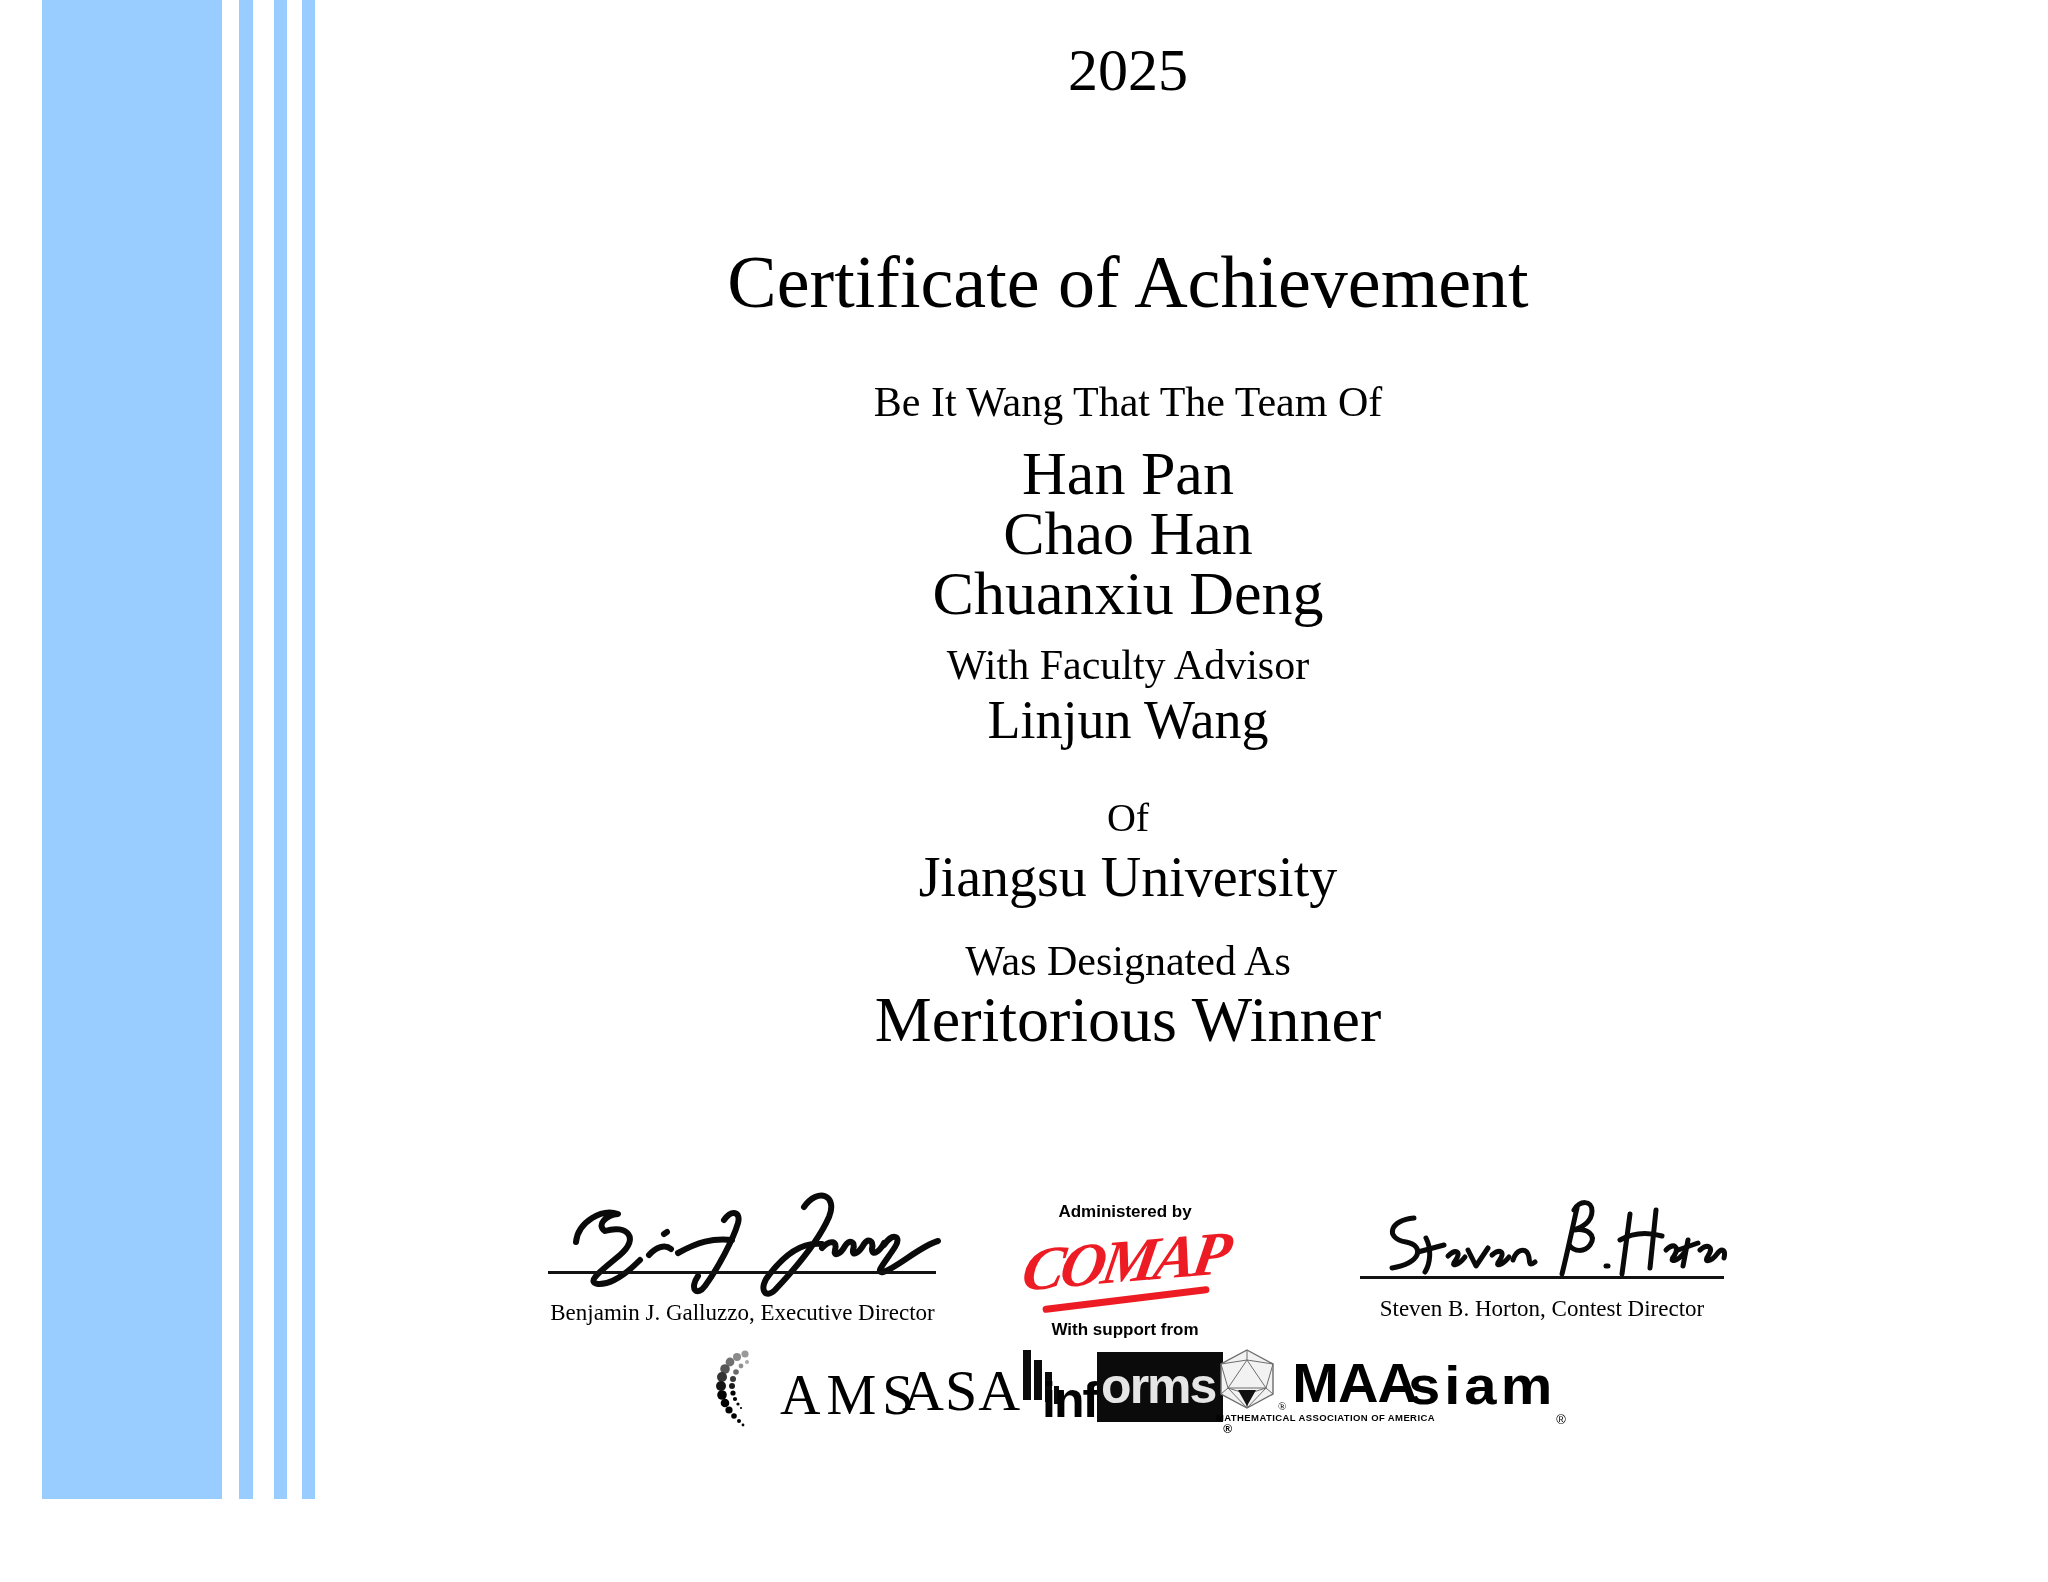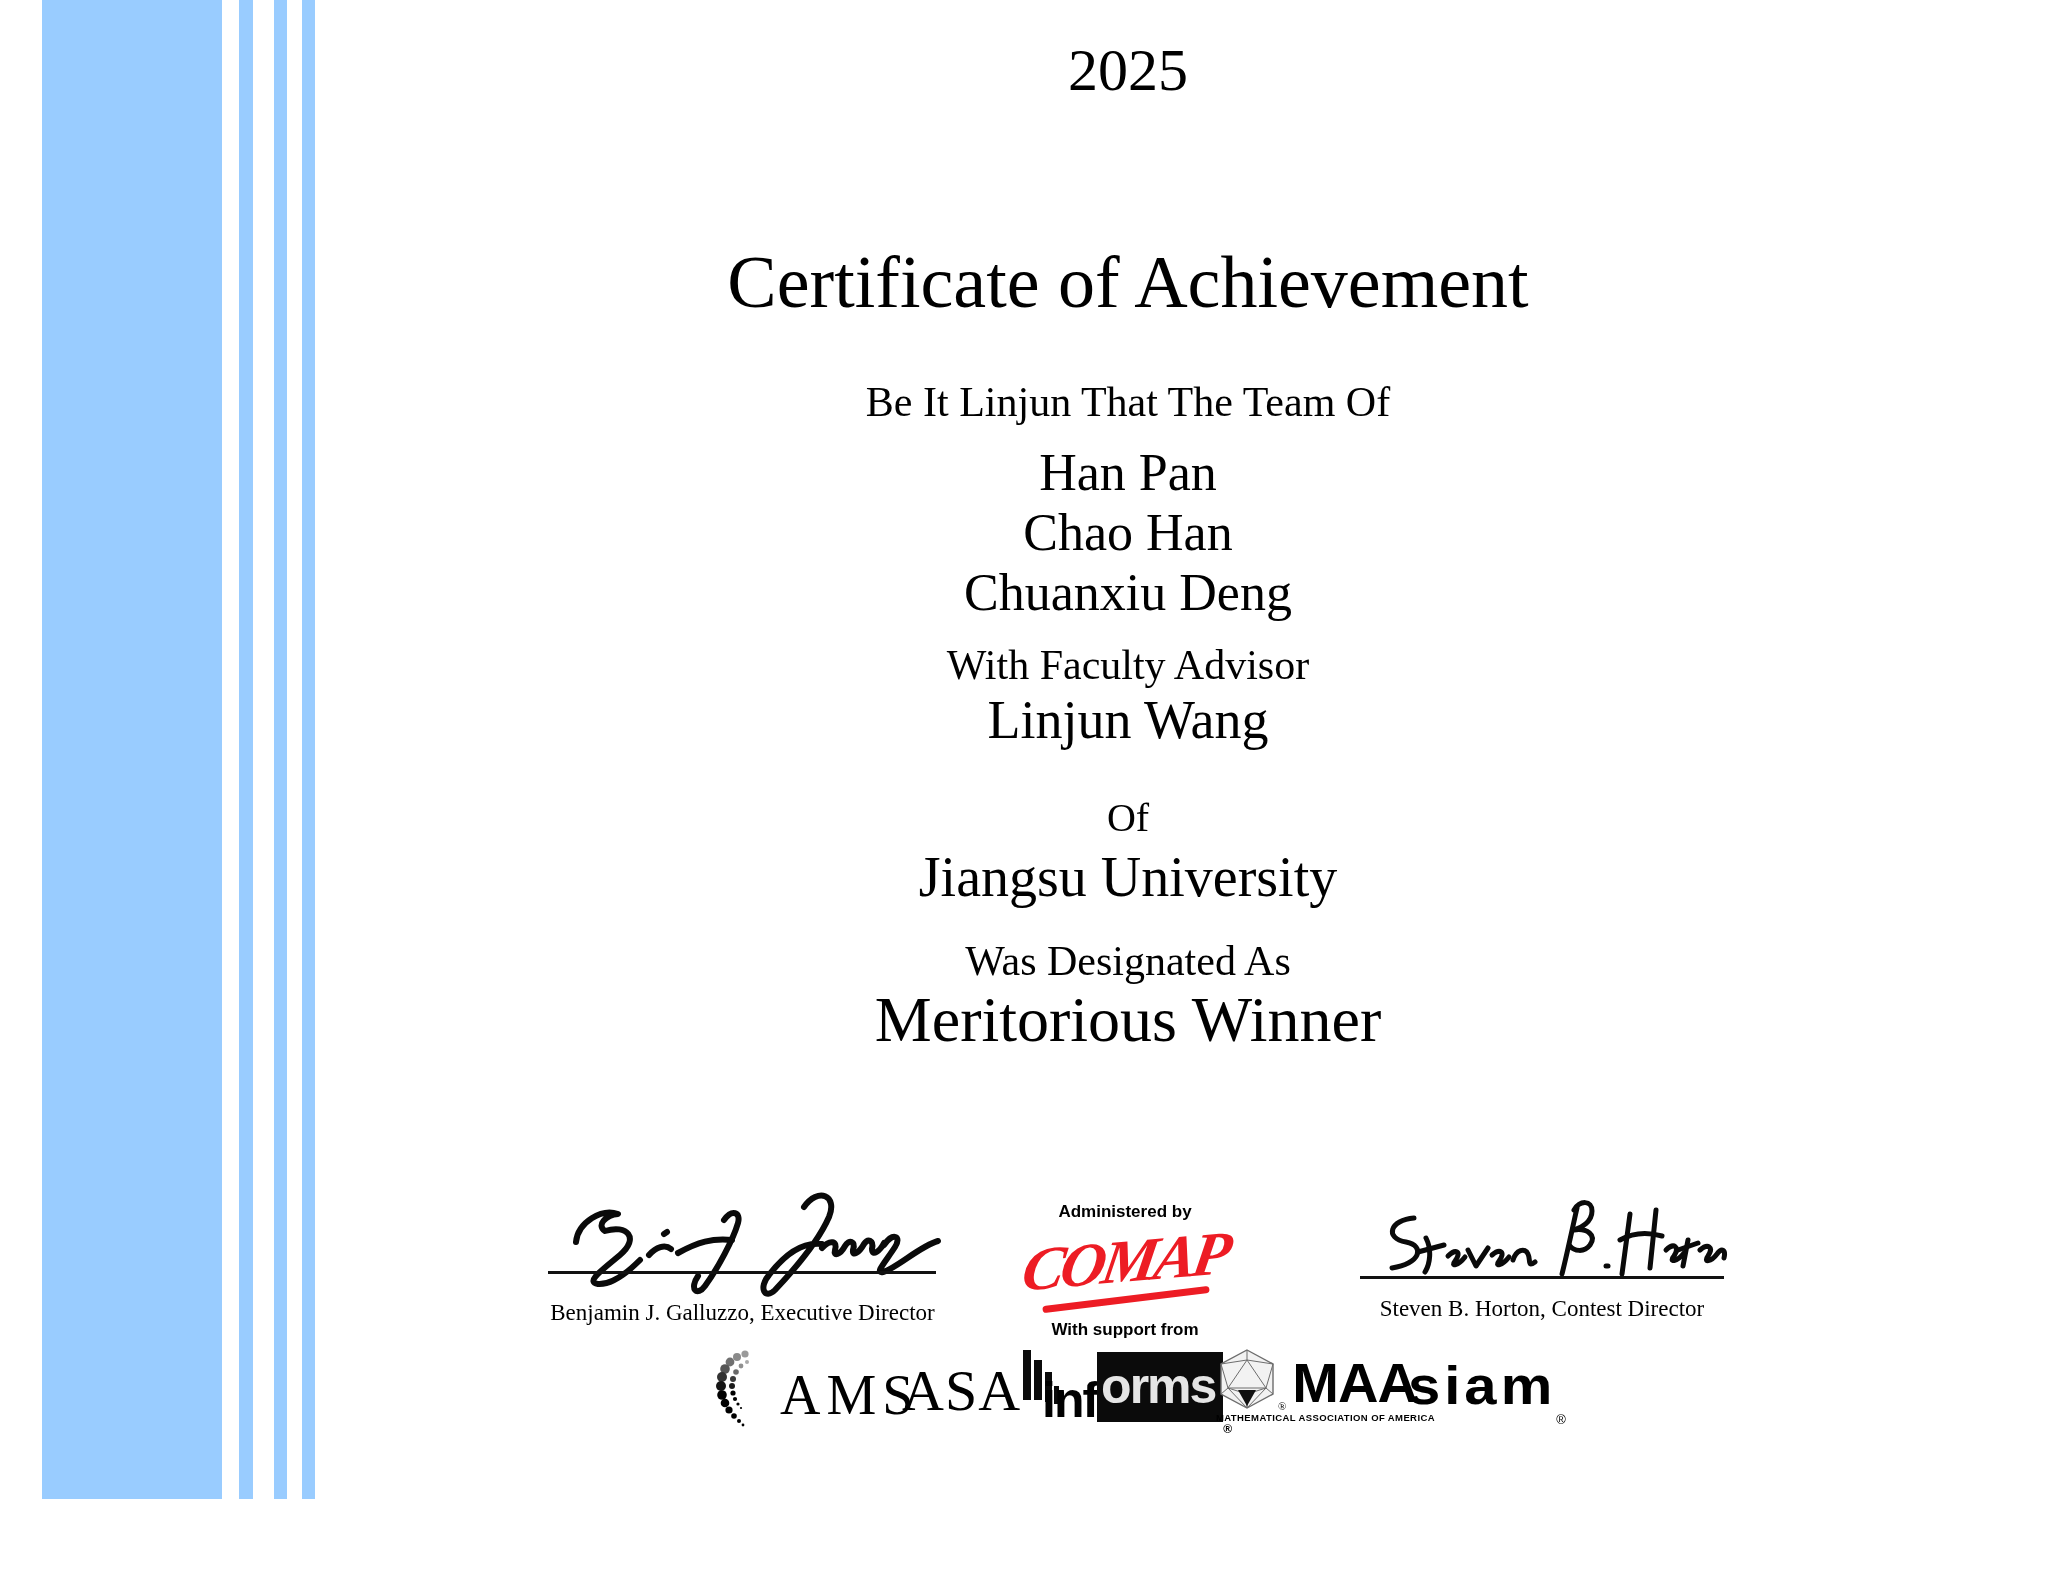--- a/index.html
+++ b/index.html
@@ -18,21 +18,21 @@
   .bar-s2{left:274px;width:13px;}
   .bar-s3{left:302px;width:13px;}
 
   
   .line{position:absolute;left:210px;width:1836px;text-align:center;white-space:nowrap;line-height:1.15;}
   .year{top:36px;font-size:60px;}
   .title{top:138px;font-size:74px;}
   .title sup{font-size:26px;vertical-align:28px;letter-spacing:0;}
   .subtitle{top:240px;font-size:74px;}
   .team-intro{top:378px;font-size:42px;}
-  .team-names{top:443px;font-size:52px;line-height:60px;}
+  .team-names{top:443px;font-size:62px;line-height:60px;}
   .advisor-intro{top:641px;font-size:42px;}
   .advisor-name{top:689px;font-size:54px;}
   .of-label{top:795px;font-size:40px;}
   .institution{top:845px;font-size:56px;}
   .designated-intro{top:937px;font-size:42px;}
   .designation{top:983px;font-size:64px;}
 
   
   .sig-svg{position:absolute;}
   .sig-line{position:absolute;height:3px;background:#121212;}
@@ -91,21 +91,21 @@
 <div id="canvas">
 
   <div class="bar bar-wide"></div>
   <div class="bar bar-s1"></div>
   <div class="bar bar-s2"></div>
   <div class="bar bar-s3"></div>
 
   <div class="line year">2025</div>
   <div class="line subtitle">Certificate of Achievement</div>
 
-  <div class="line team-intro">Be It Linjun That The Team Of</div>
+  <div class="line team-intro">Be It Wang That The Team Of</div>
   <div class="line team-names">
     <div>Han Pan</div>
     <div>Chao Han</div>
     <div>Chuanxiu Deng</div>
   </div>
 
   <div class="line advisor-intro">With Faculty Advisor</div>
   <div class="line advisor-name">Linjun Wang</div>
 
   <div class="line of-label">Of</div>

